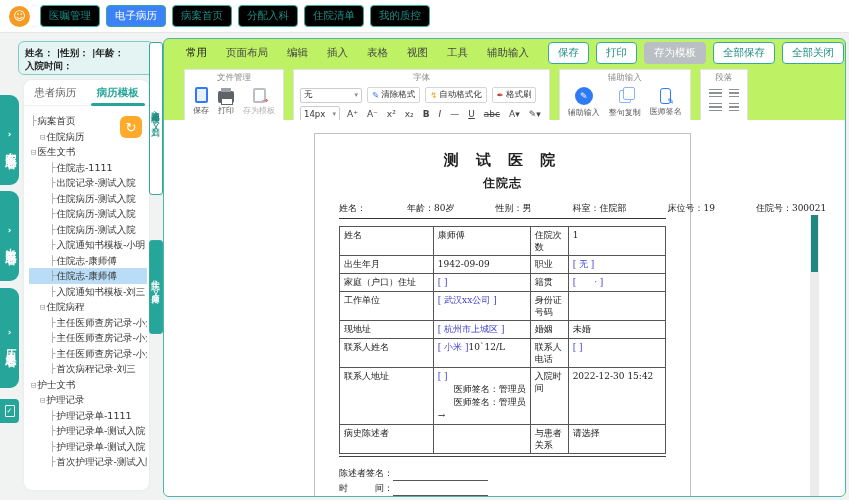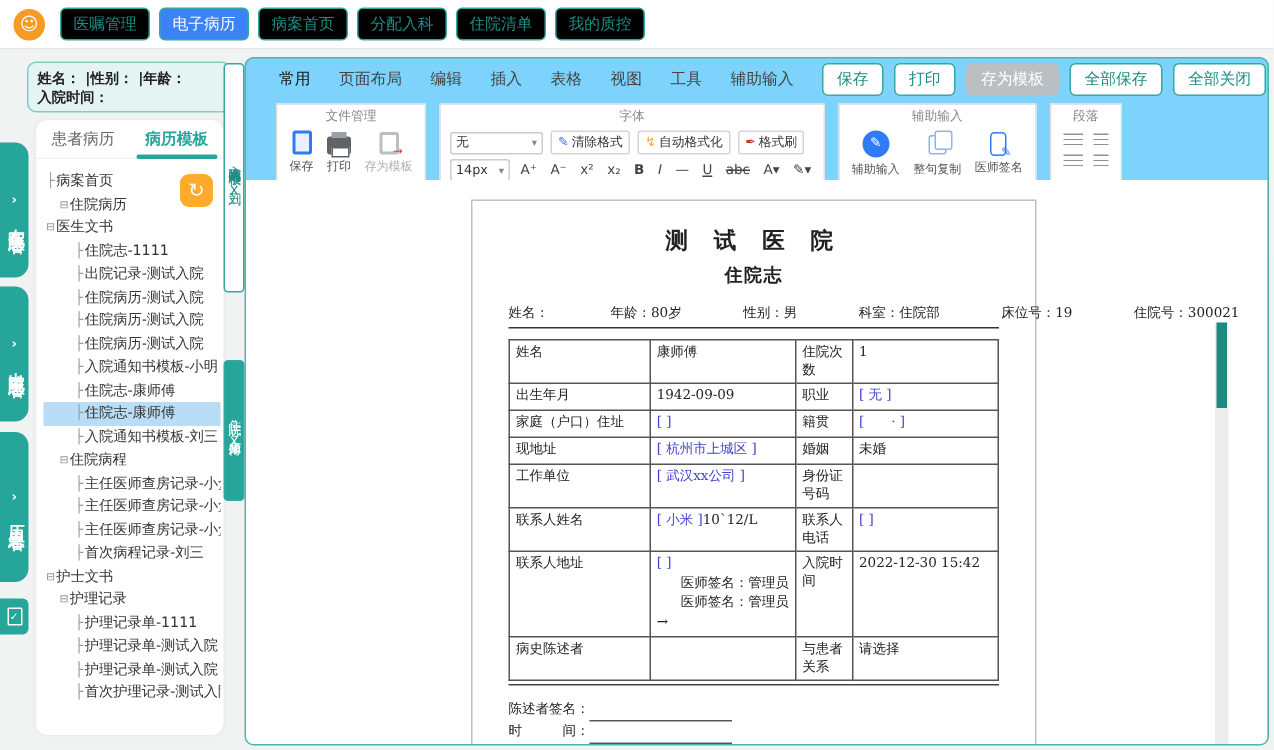--- a/index.html
+++ b/index.html
@@ -28,21 +28,21 @@
   .ptab.active { color:#26a69a; font-weight:bold; }
   .ptab.active::after { content:""; position:absolute; left:-4px; right:-4px; bottom:-2px; height:3px; background:#26a69a; border-radius:2px; }
   #refresh-btn { position:absolute; right:7px; top:36px; width:22px; height:22px; background:#ffaa2b; border-radius:6px; color:#fff; font-size:13px; display:flex; align-items:center; justify-content:center; z-index:6; }
   #tree { padding:7px 2px 6px 5px; font-size:9.5px; color:#333; }
   .tree-item { height:15.5px; line-height:15.5px; white-space:nowrap; overflow:hidden; cursor:default; }
   .tree-item .pfx { color:#999; font-family:"DejaVu Sans Mono",monospace; margin-right:1px; font-size:9px; }
   .lvl0 { padding-left:2px; } .lvl1 { padding-left:11px; } .lvl2 { padding-left:21px; }
   .tree-item.selected { background:#b9ddf6; }
 
   
-  #main { position:absolute; left:163px; top:38px; width:683px; height:459px; background:#7dd3fc; border:1px solid #4fb3a9; border-radius:6px; overflow:hidden; z-index:3; }
+  #main { position:absolute; left:163px; top:38px; width:683px; height:459px; background:#bef264; border:1px solid #4fb3a9; border-radius:6px; overflow:hidden; z-index:3; }
   #menu-row { height:27px; display:flex; align-items:center; padding:0 10px 0 22px; }
   .menu-item { font-size:10.5px; color:#444; margin-right:19px; cursor:default; white-space:nowrap; }
   .menu-item.active { color:#111; }
   #top-buttons { margin-left:auto; display:flex; gap:7px; align-items:center; }
   .tbtn { border:1px solid #35a99e; color:#1d8d84; background:#fff; border-radius:4px; font-size:10.5px; padding:3px 9px; white-space:nowrap; cursor:default; }
   .tbtn.disabled { background:#b9bfc3; border-color:#b9bfc3; color:#fff; }
 
   
   #ribbon { display:flex; gap:9px; align-items:stretch; padding:3px 6px 6px 20px; }
   .group { border:1px solid #e2e2e2; background:#fff; }
@@ -333,36 +333,36 @@
               <td>家庭（户口）住址</td>
               <td>
                 <div class="vline"><span class="blue">[ ]</span></div>
               </td>
               <td>籍贯</td>
               <td>
                 <div class="vline"><span class="blue">[　　· ]</span></div>
               </td>
             </tr>
             <tr>
-              <td>现地址</td>
-              <td>
-                <div class="vline"><span class="blue">[ 杭州市上城区 ]</span></div>
-              </td>
-              <td>婚姻</td>
-              <td>
-                <div class="vline"><span>未婚</span></div>
-              </td>
-            </tr>
-            <tr>
               <td>工作单位</td>
               <td>
                 <div class="vline"><span class="blue">[ 武汉xx公司 ]</span></div>
               </td>
               <td>身份证号码</td>
               <td></td>
+            </tr>
+            <tr>
+              <td>现地址</td>
+              <td>
+                <div class="vline"><span class="blue">[ 杭州市上城区 ]</span></div>
+              </td>
+              <td>婚姻</td>
+              <td>
+                <div class="vline"><span>未婚</span></div>
+              </td>
             </tr>
             <tr>
               <td>联系人姓名</td>
               <td>
                 <div class="vline"><span class="blue">[ 小米 ]</span><span>10`12/L</span></div>
               </td>
               <td>联系人电话</td>
               <td>
                 <div class="vline"><span class="blue">[ ]</span></div>
               </td>

